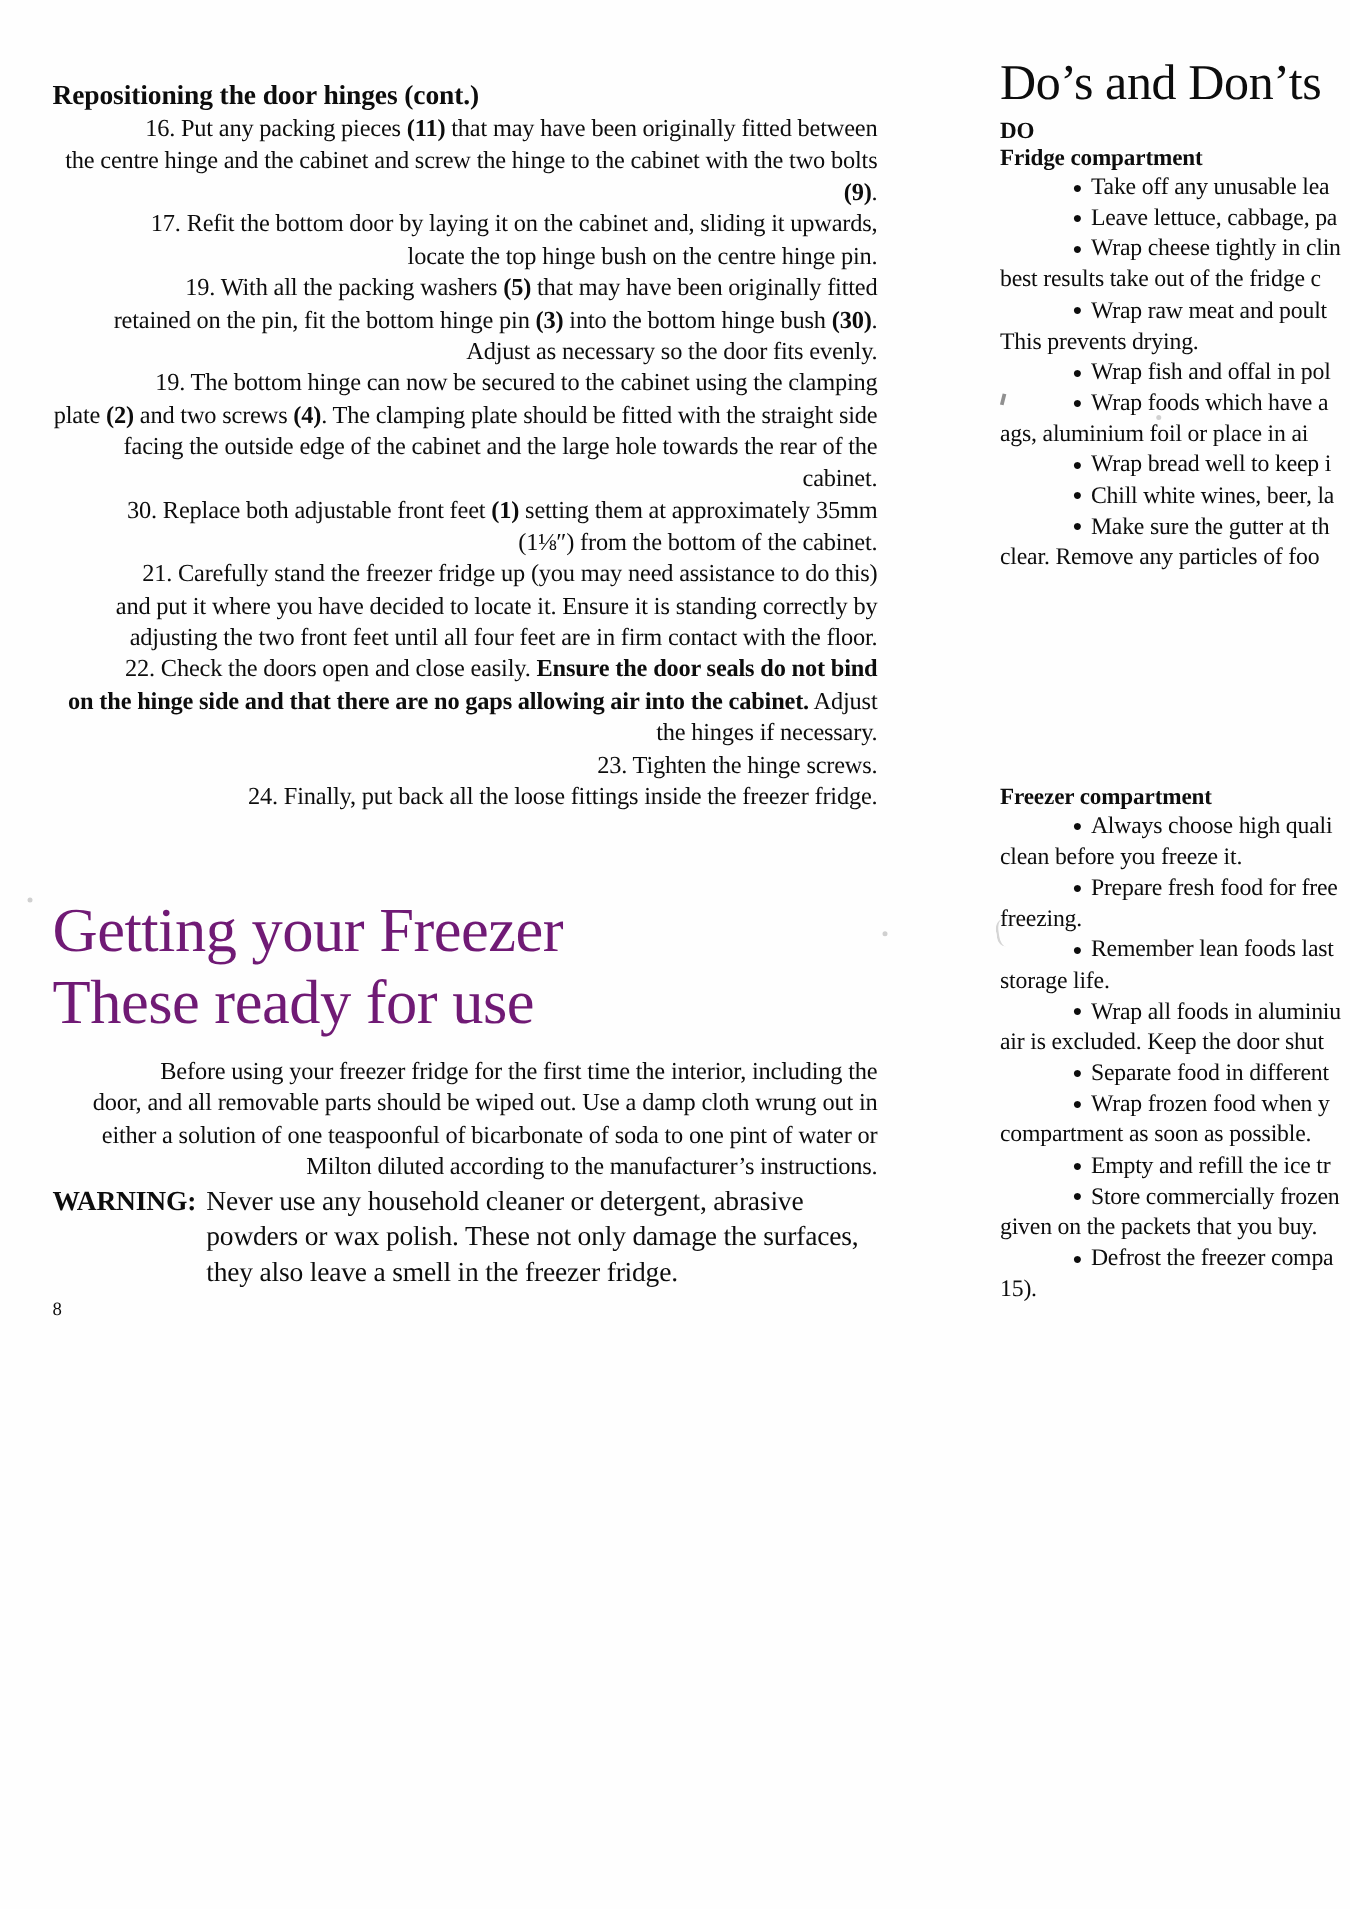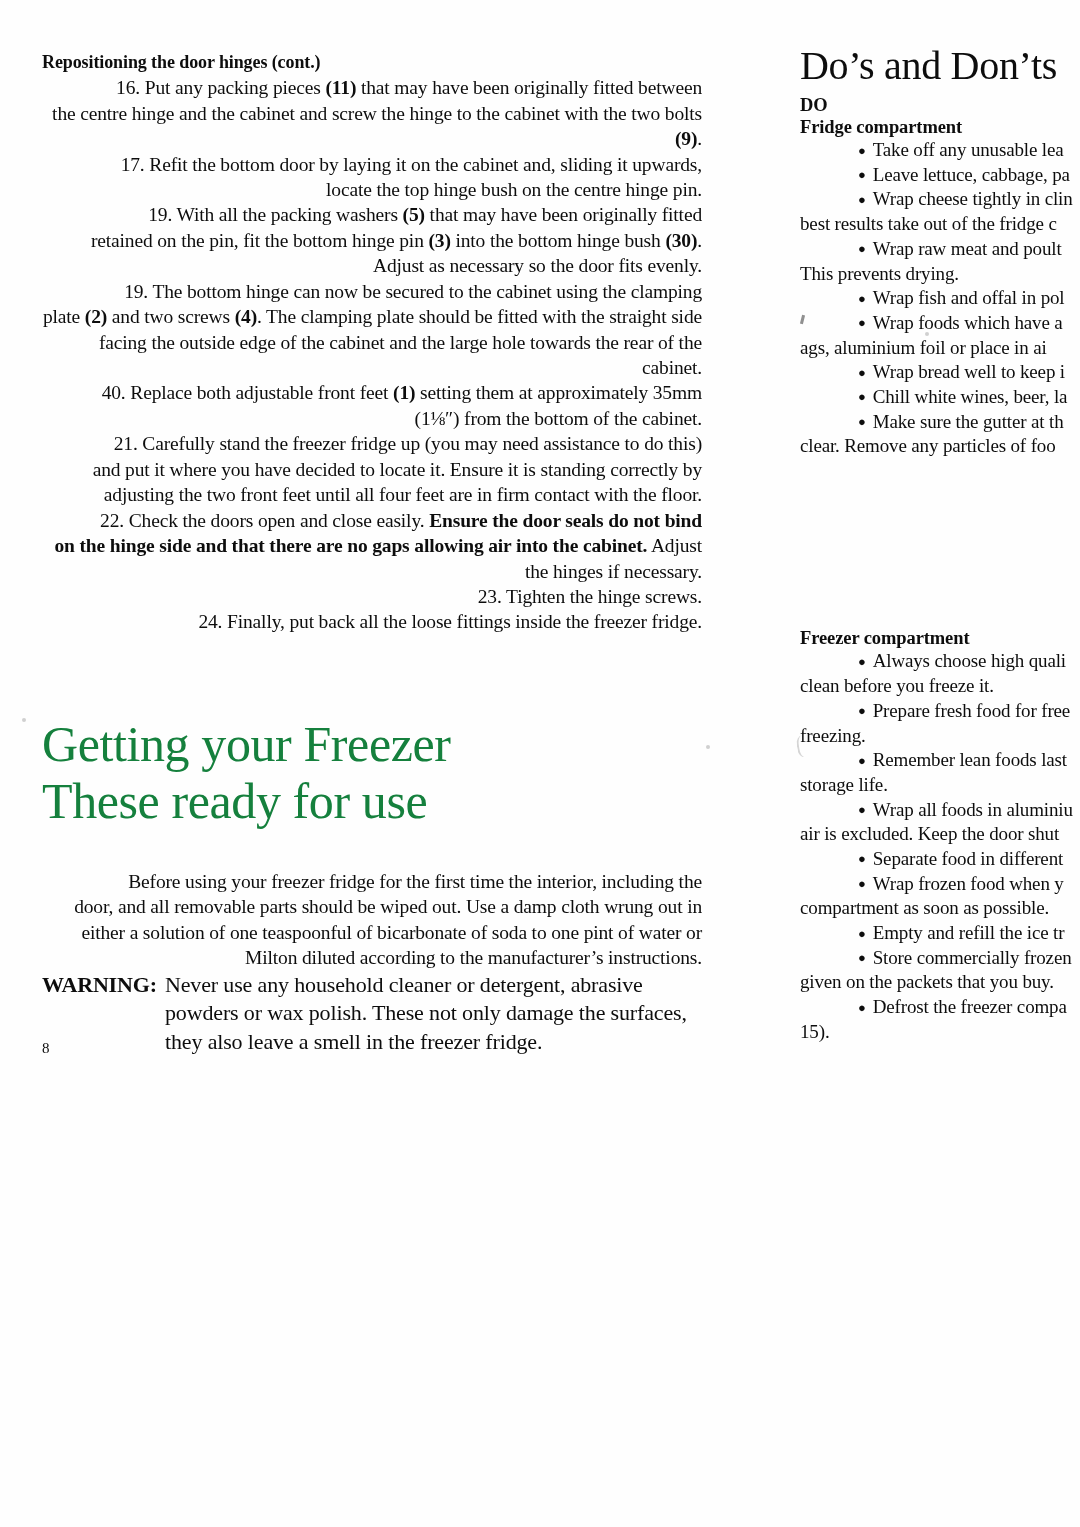--- a/index.html
+++ b/index.html
@@ -27,24 +27,24 @@
   
   .col-left {
     position: absolute;
     left: 42px;
     top: 52px;
     width: 660px;
   }
 
   .sec-head {
     font-weight: bold;
-    font-size: 18px;
+    font-size: 22px;
     line-height: 1.18;
     letter-spacing: -0.1px;
-    margin: 0 0 2px 0;
+    margin: 11px 0 2px 0;
   }
 
   p.body {
     margin: 0;
     font-size: 19.5px;
     line-height: 1.305;
     text-indent: 47px;
     letter-spacing: -0.15px;
     text-align: right;
   }
@@ -55,29 +55,28 @@
   .display-heading {
     position: absolute;
     left: 42px;
     top: 716px;
     width: 640px;
     font-size: 50px;
     line-height: 1.14;
     font-weight: normal;
     letter-spacing: -0.4px;
     margin: 0;
-    color: #15803d;
+    color: #701a75;
   }
 
   .intro-block {
     position: absolute;
     left: 42px;
     top: 845px;
     width: 660px;
-    margin-top: 24px;
   }
 
   
   .warning-row {
     display: flex;
     align-items: flex-start;
     font-size: 22px;
     line-height: 1.305;
     letter-spacing: -0.15px;
     margin-top: 0;
@@ -188,21 +187,21 @@
     <h2 class="sec-head">Repositioning the door hinges (cont.)</h2>
 
     <p class="body"><span>16.  Put any packing pieces </span><span class="b">(11)</span><span> that may have been originally fitted between the centre hinge and the cabinet and screw the hinge to the cabinet with the two bolts </span><span class="b">(9)</span><span>.</span></p>
 
     <p class="body">17.  Refit the bottom door by laying it on the cabinet and, sliding it upwards, locate the top hinge bush on the centre hinge pin.</p>
 
     <p class="body"><span>19.  With all the packing washers </span><span class="b">(5)</span><span> that may have been originally fitted retained on the pin, fit the bottom hinge pin </span><span class="b">(3)</span><span> into the bottom hinge bush </span><span class="b">(30)</span><span>. Adjust as necessary so the door fits evenly.</span></p>
 
     <p class="body"><span>19.  The bottom hinge can now be secured to the cabinet using the clamping plate </span><span class="b">(2)</span><span> and two screws </span><span class="b">(4)</span><span>. The clamping plate should be fitted with the straight side facing the outside edge of the cabinet and the large hole towards the rear of the cabinet.</span></p>
 
-    <p class="body"><span>40.  Replace both adjustable front feet </span><span class="b">(1)</span><span> setting them at approximately 35mm (1⅛″) from the bottom of the cabinet.</span></p>
+    <p class="body"><span>30.  Replace both adjustable front feet </span><span class="b">(1)</span><span> setting them at approximately 35mm (1⅛″) from the bottom of the cabinet.</span></p>
 
     <p class="body">21.  Carefully stand the freezer fridge up (you may need assistance to do this) and put it where you have decided to locate it. Ensure it is standing correctly by adjusting the two front feet until all four feet are in firm contact with the floor.</p>
 
     <p class="body"><span>22.  Check the doors open and close easily. </span><span class="b">Ensure the door seals do not bind on the hinge side and that there are no gaps allowing air into the cabinet.</span><span> Adjust the hinges if necessary.</span></p>
 
     <p class="body">23.  Tighten the hinge screws.</p>
 
     <p class="body">24.  Finally, put back all the loose fittings inside the freezer fridge.</p>
   </div>
 

